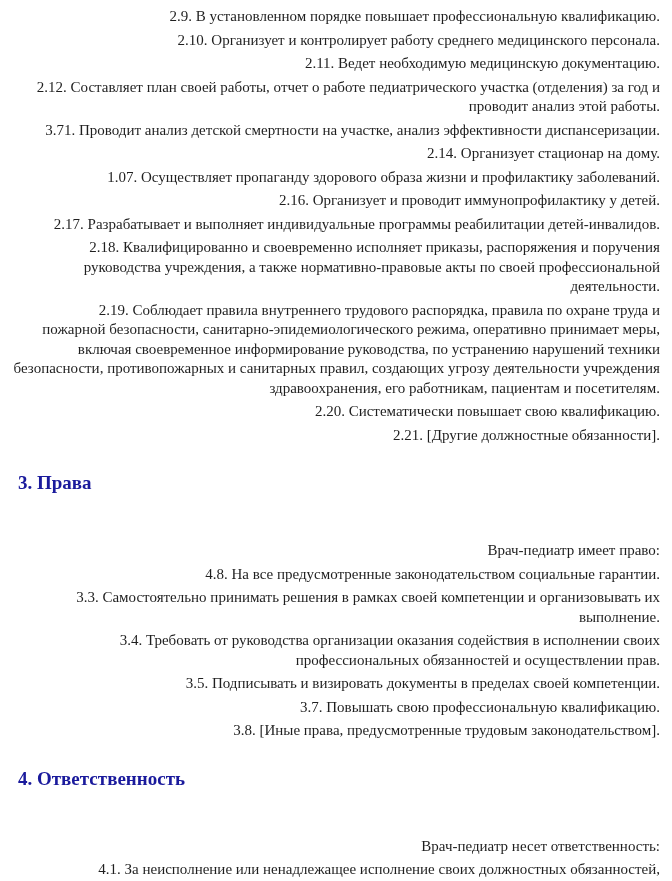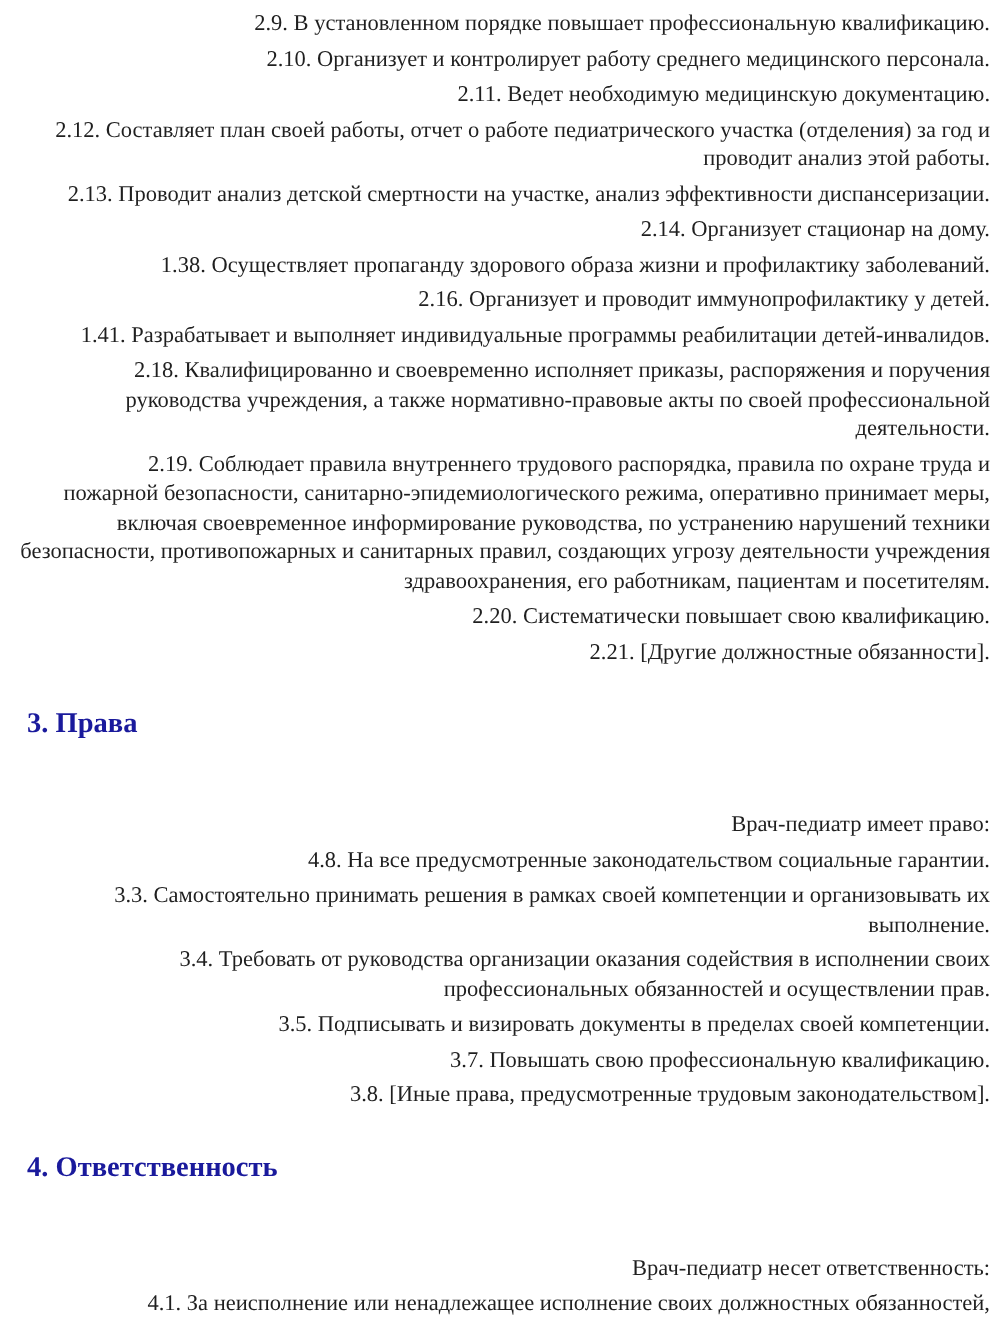--- a/index.html
+++ b/index.html
@@ -42,25 +42,25 @@
 </style>
 </head>
 <body>
 
 <div class="page">
 
   <p class="para">2.9. В установленном порядке повышает профессиональную квалификацию.</p>
   <p class="para">2.10. Организует и контролирует работу среднего медицинского персонала.</p>
   <p class="para">2.11. Ведет необходимую медицинскую документацию.</p>
   <p class="para">2.12. Составляет план своей работы, отчет о работе педиатрического участка (отделения) за год и проводит анализ этой работы.</p>
-  <p class="para">2.13. Проводит анализ детской смертности на участке, анализ эффективности диспансеризации.</p>
+  <p class="para">3.71. Проводит анализ детской смертности на участке, анализ эффективности диспансеризации.</p>
   <p class="para">2.14. Организует стационар на дому.</p>
-  <p class="para">1.38. Осуществляет пропаганду здорового образа жизни и профилактику заболеваний.</p>
+  <p class="para">1.07. Осуществляет пропаганду здорового образа жизни и профилактику заболеваний.</p>
   <p class="para">2.16. Организует и проводит иммунопрофилактику у детей.</p>
-  <p class="para">1.41. Разрабатывает и выполняет индивидуальные программы реабилитации детей-инвалидов.</p>
+  <p class="para">2.17. Разрабатывает и выполняет индивидуальные программы реабилитации детей-инвалидов.</p>
   <p class="para">2.18. Квалифицированно и своевременно исполняет приказы, распоряжения и поручения руководства учреждения, а также нормативно-правовые акты по своей профессиональной деятельности.</p>
   <p class="para">2.19. Соблюдает правила внутреннего трудового распорядка, правила по охране труда и пожарной безопасности, санитарно-эпидемиологического режима, оперативно принимает меры, включая своевременное информирование руководства, по устранению нарушений техники безопасности, противопожарных и санитарных правил, создающих угрозу деятельности учреждения здравоохранения, его работникам, пациентам и посетителям.</p>
   <p class="para">2.20. Систематически повышает свою квалификацию.</p>
   <p class="para">2.21. [Другие должностные обязанности].</p>
 
   <h2 class="section-heading">3. Права</h2>
 
   <p class="para">Врач-педиатр имеет право:</p>
   <p class="para">4.8. На все предусмотренные законодательством социальные гарантии.</p>
   <p class="para">3.3. Самостоятельно принимать решения в рамках своей компетенции и организовывать их выполнение.</p>

